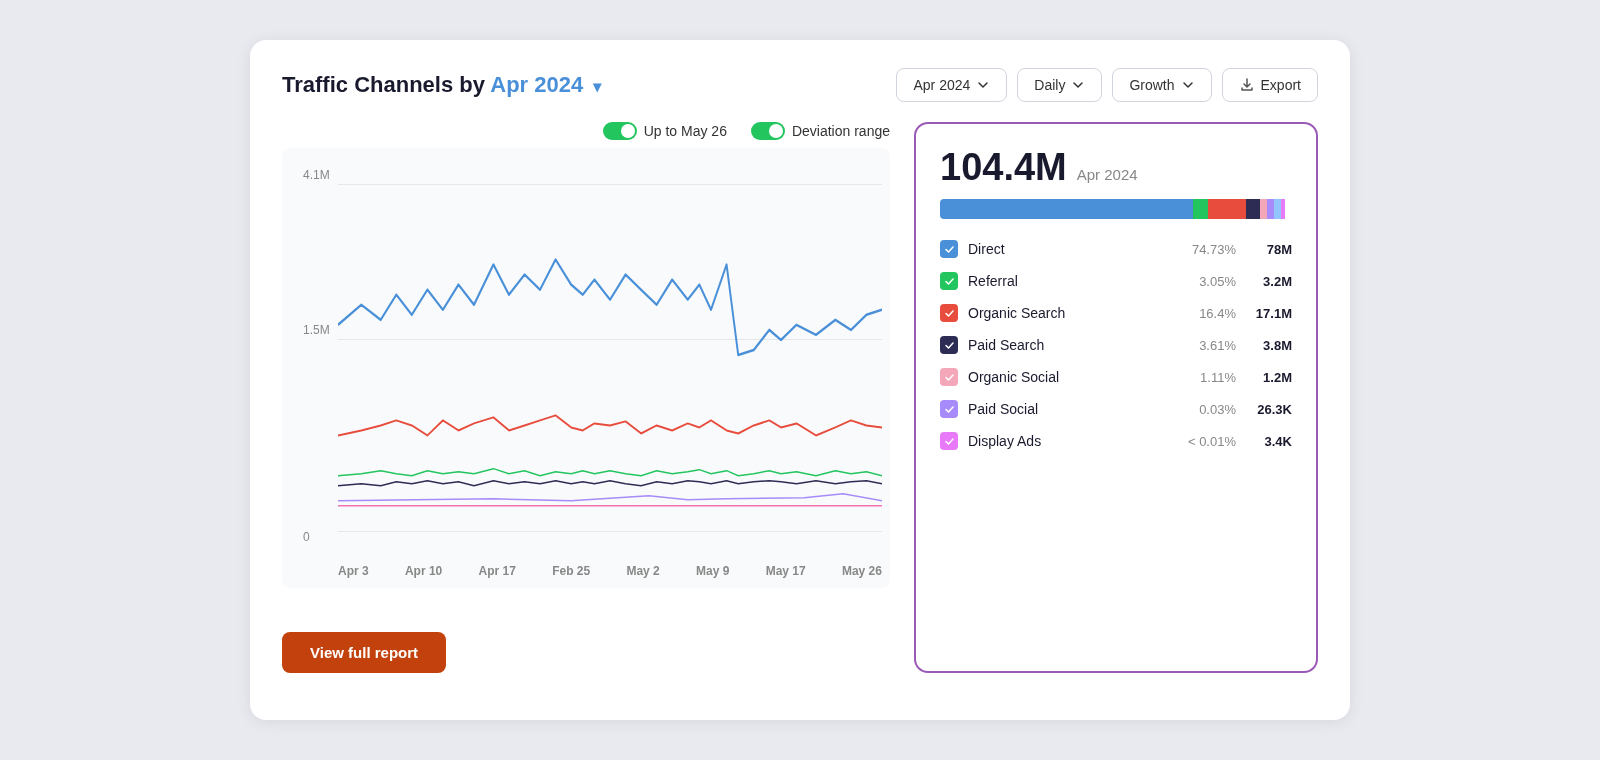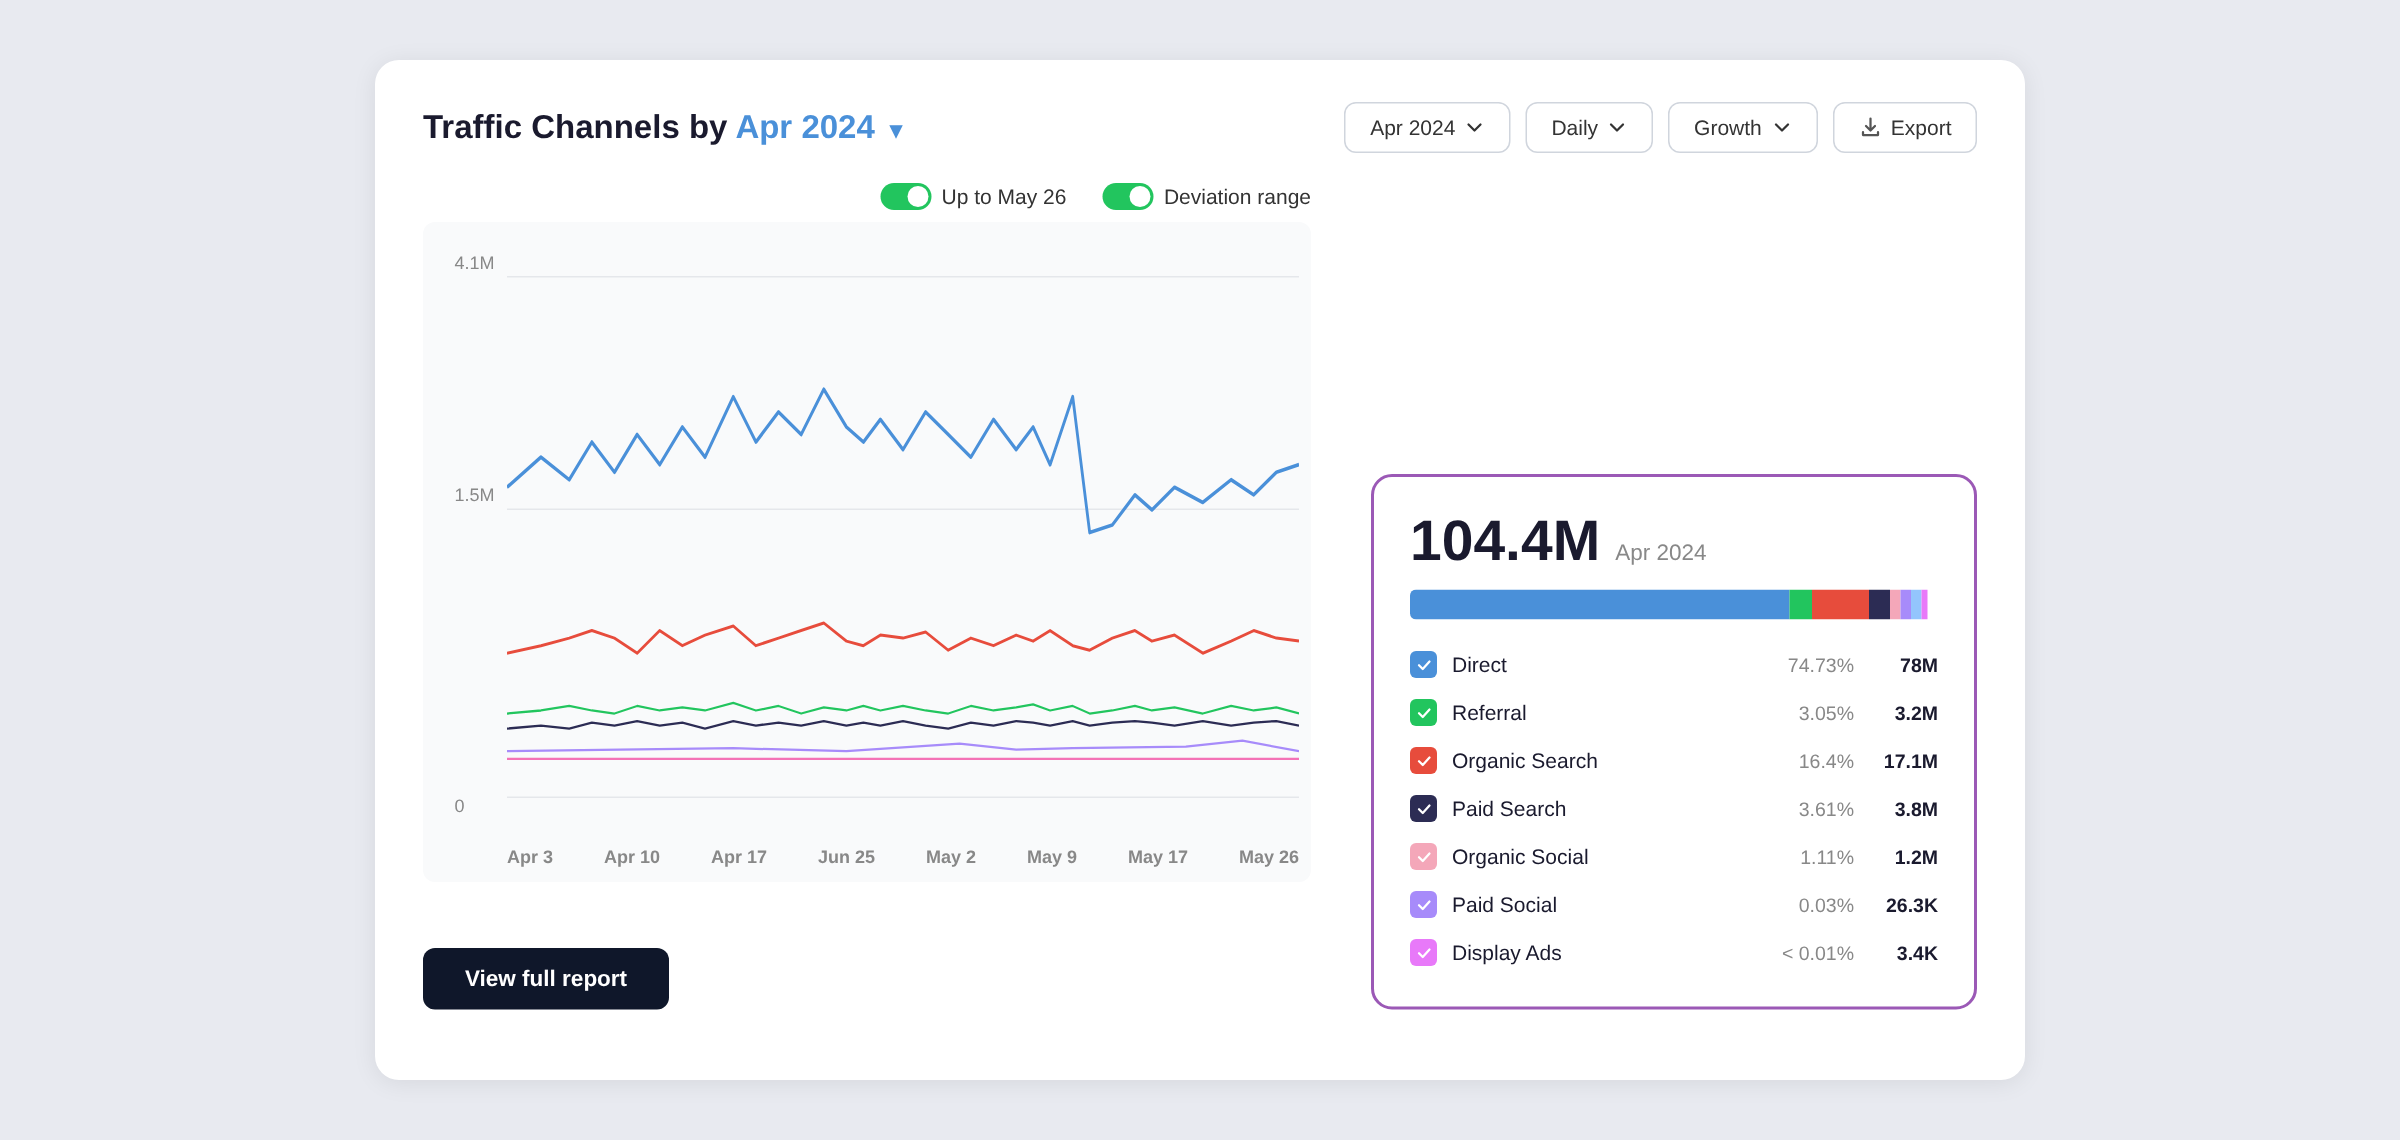--- a/index.html
+++ b/index.html
@@ -67,22 +67,21 @@
       font-size: 14px;
       font-weight: 500;
       color: #333;
       cursor: pointer;
       display: flex;
       align-items: center;
       gap: 6px;
     }
     .body {
       display: flex;
-      gap: 16px;
-      align-items: flex-end;
+      gap: 0;
     }
     .chart-area {
       flex: 1;
       position: relative;
       min-width: 0;
     }
     .legend-toggles {
       display: flex;
       justify-content: flex-end;
       gap: 24px;
@@ -228,21 +227,21 @@
     }
     .channel-val {
       font-size: 13px;
       font-weight: 600;
       color: #1a1a2e;
       width: 46px;
       text-align: right;
     }
     .view-report-btn {
       margin-top: 24px;
-      background: #0f172a;
+      background: #c2410c;
       color: #fff;
       border: none;
       border-radius: 8px;
       padding: 12px 28px;
       font-size: 15px;
       font-weight: 600;
       cursor: pointer;
     }
   </style>
 </head>
@@ -494,21 +493,21 @@
               600,332
               650,328
               700,335
             "></polyline>
         </svg>
 
         <div class="x-axis-labels">
           <span class="x-label">Apr 3</span>
           <span class="x-label">Apr 10</span>
           <span class="x-label">Apr 17</span>
-          <span class="x-label">Jun 25</span>
+          <span class="x-label">Feb 25</span>
           <span class="x-label">May 2</span>
           <span class="x-label">May 9</span>
           <span class="x-label">May 17</span>
           <span class="x-label">May 26</span>
         </div>
       </div>
 
       <div style="margin-top: 20px;">
         <button class="view-report-btn">View full report</button>
       </div>

